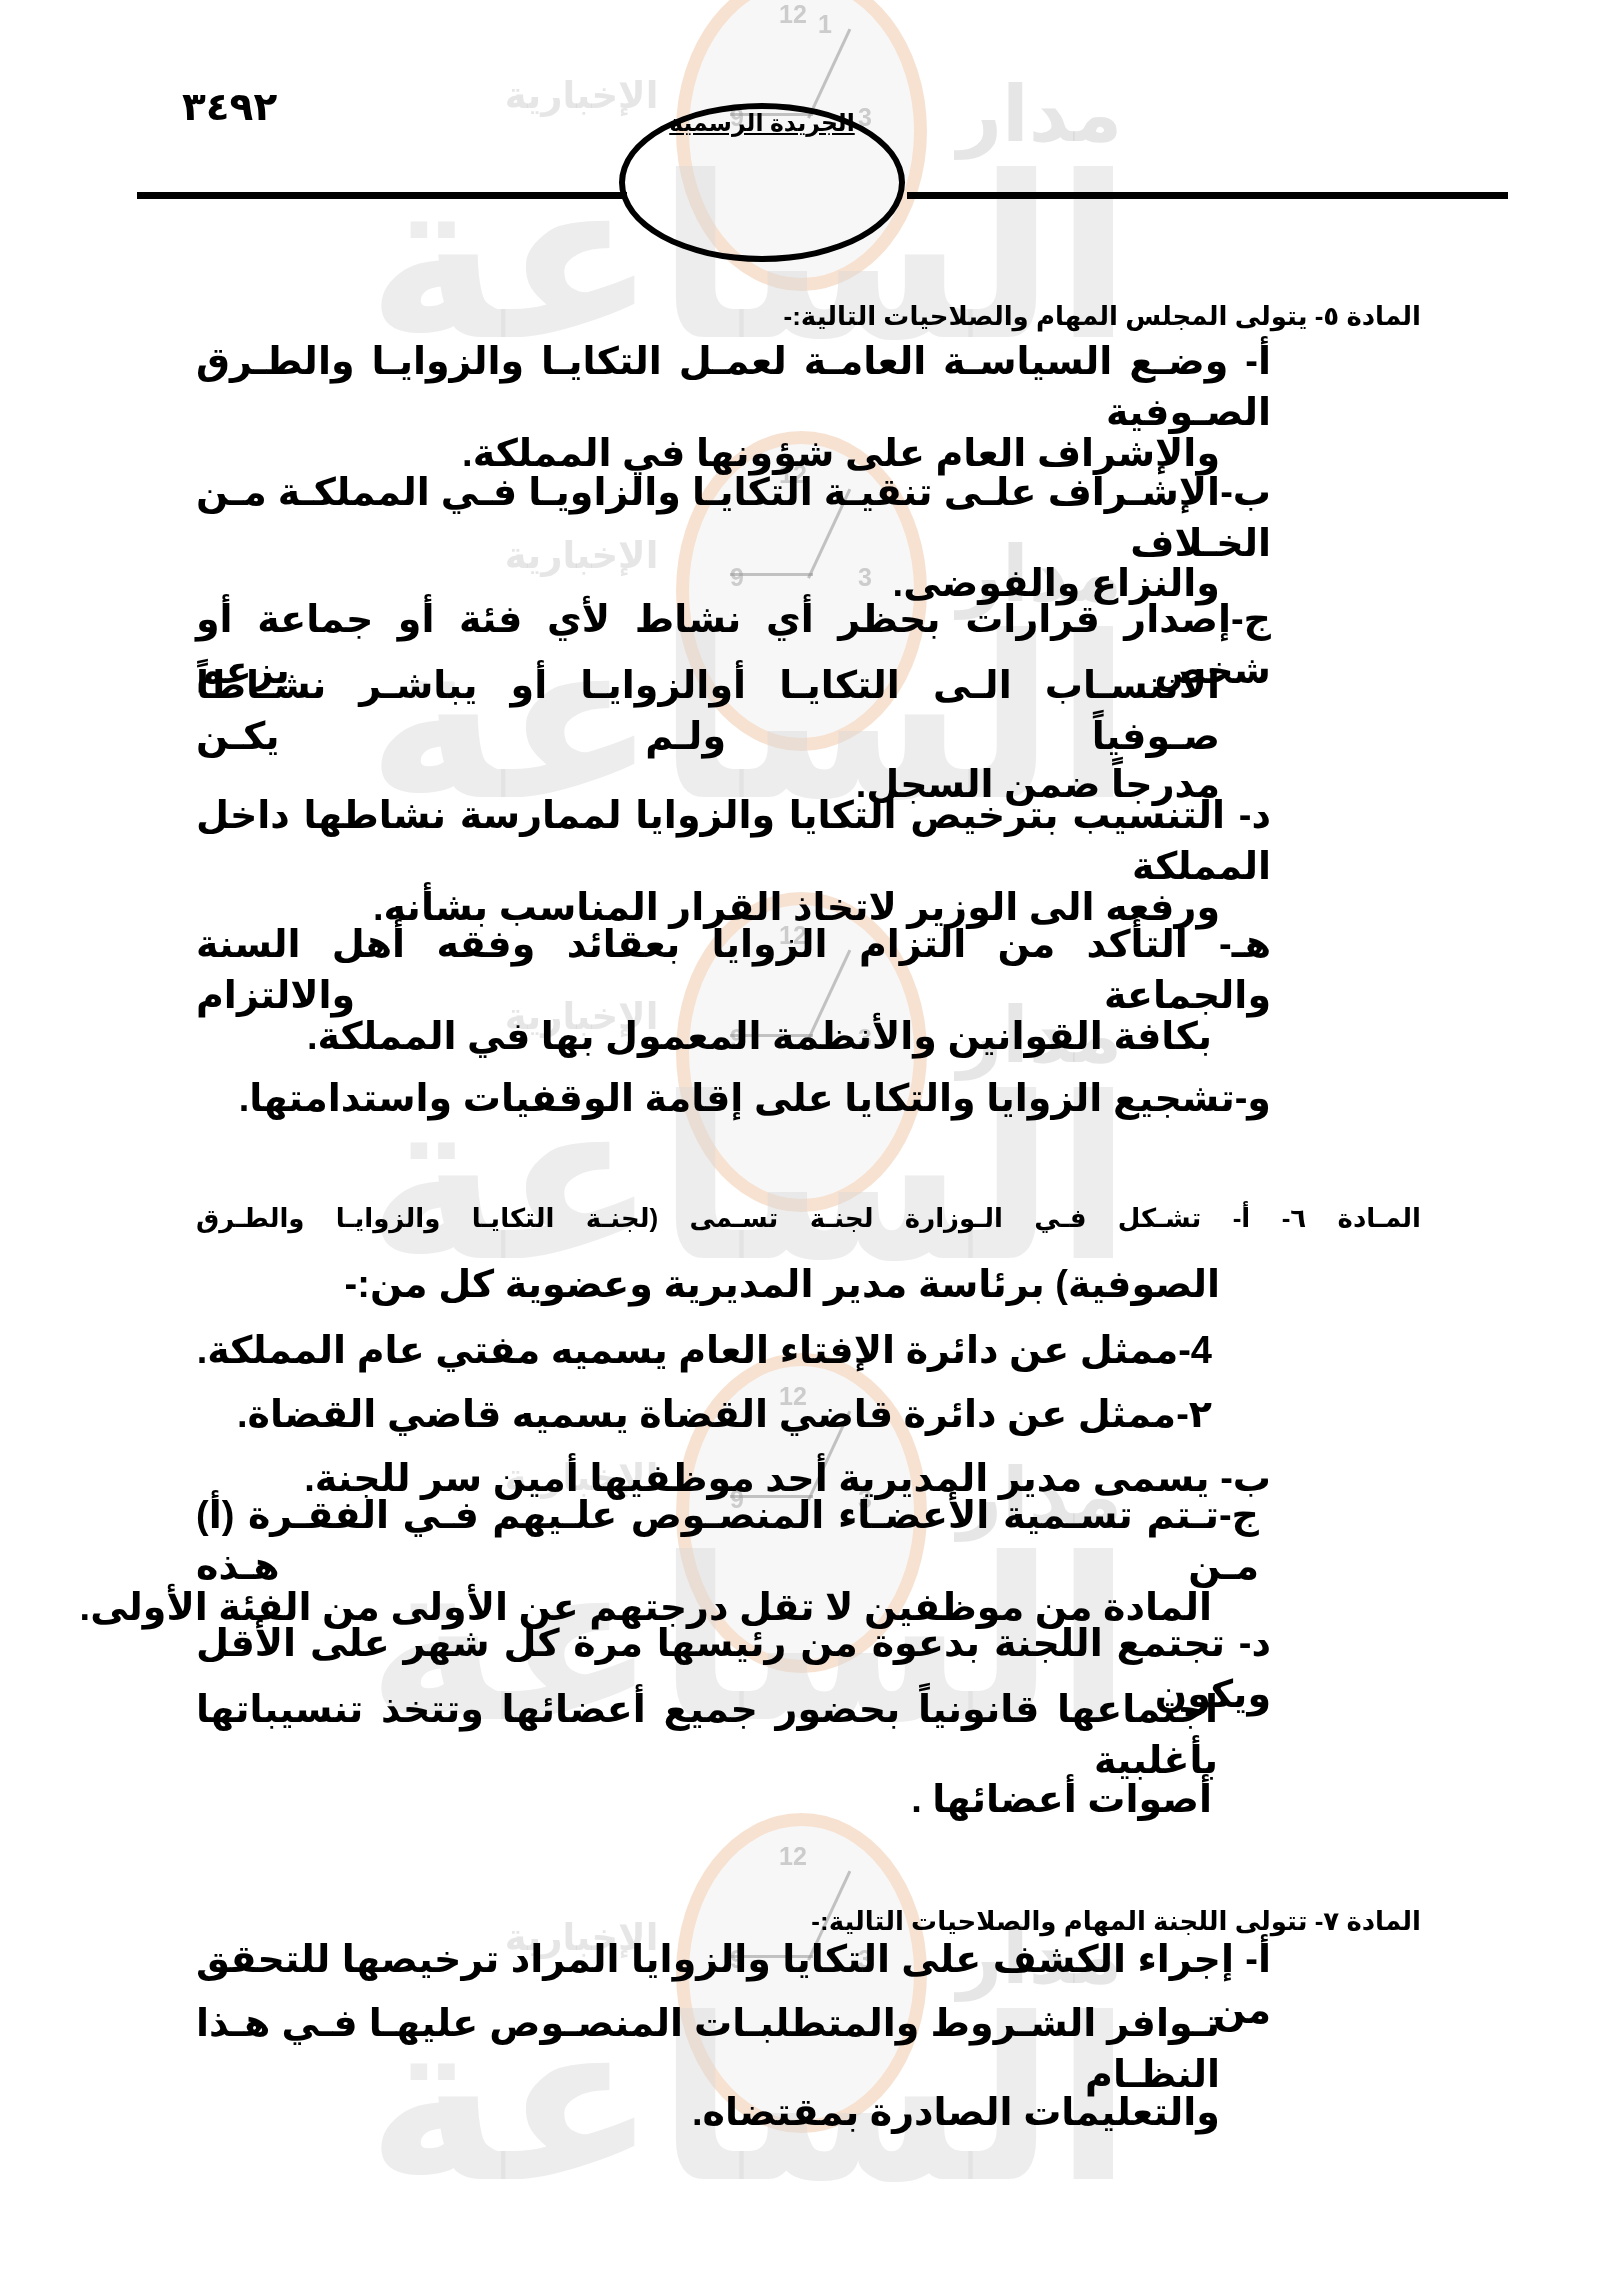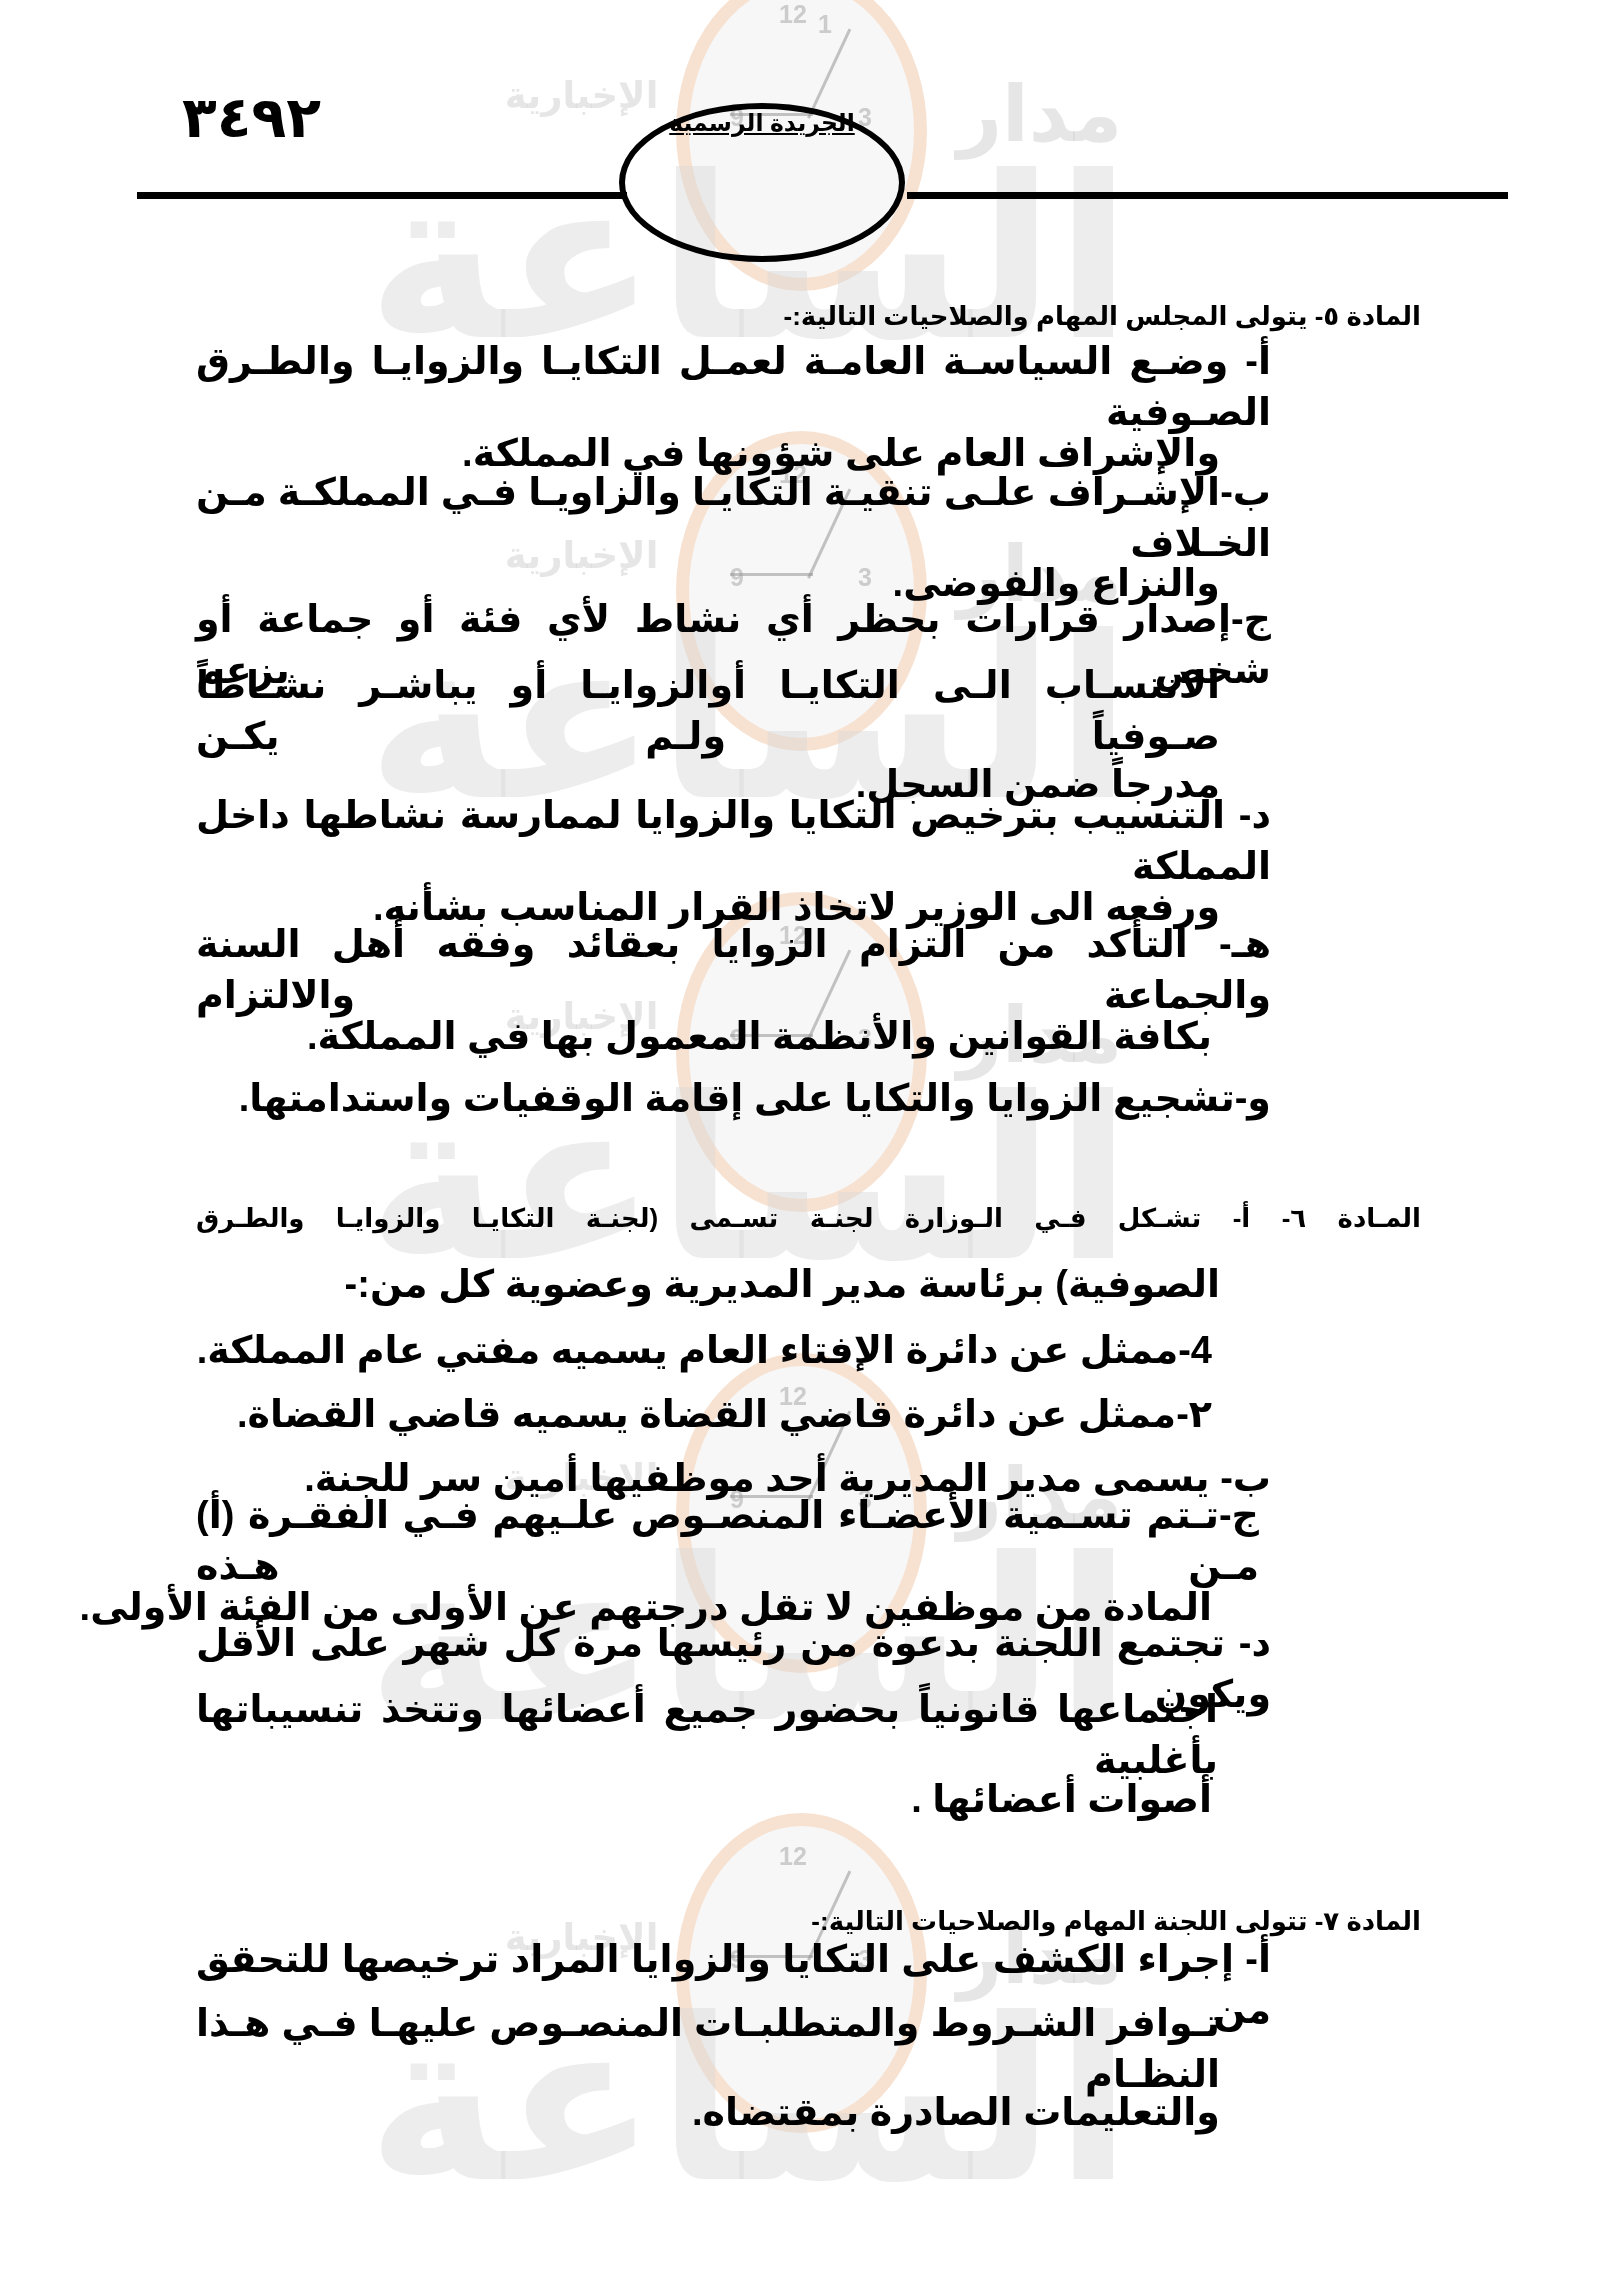--- a/index.html
+++ b/index.html
@@ -11,21 +11,21 @@
   .wm .ring { position:absolute; left:181px; top:9.8px; width:225px; height:294px; border-radius:50%;
               border:13.7px solid rgba(247,186,140,0.35); background:rgba(240,240,240,0.55); }
   .wm .num { position:absolute; color:rgba(150,150,150,0.45); font-size:25px; font-weight:bold; }
   .wm .hand-h { position:absolute; left:235px; top:152px; width:83px; height:2.9px; background:rgba(140,140,140,0.5); }
   .wm .hand-m { position:absolute; left:312px; top:59px; width:2.9px; height:98px; background:rgba(140,140,140,0.5); transform:rotate(25deg); transform-origin:bottom; }
   .wm .mdar { position:absolute; right:9.8px; top:108px; font-size:78px; font-weight:bold; color:rgba(200,200,200,0.45); direction:rtl; }
   .wm .ikh { position:absolute; left:9.8px; top:113px; font-size:37px; font-weight:bold; color:rgba(200,200,200,0.45); direction:rtl; }
   .wm .saa { position:absolute; left:0; top:186px; width:637px; text-align:center; font-size:225px; font-weight:bold; line-height:225px; color:rgba(215,215,215,0.45); direction:rtl; }
 
   
-  .page-num { position:absolute; left:182px; top:84px; font-size:57px; font-weight:bold; letter-spacing:2px; direction:rtl; }
+  .page-num { position:absolute; left:182px; top:84px; font-size:39px; font-weight:bold; letter-spacing:2px; direction:rtl; }
   .rule { position:absolute; top:192px; height:6.9px; background:#000; }
   .rule.left { left:137px; width:490px; }
   .rule.right { left:907px; width:601px; }
   .oval { position:absolute; left:619px; top:103px; width:286px; height:159px; border:6.9px solid #000; border-radius:50%;
           box-sizing:border-box; background:transparent; display:flex; align-items:flex-start; justify-content:center;text-decoration:underline; }
   .oval span { font-size:23.5px; font-weight:bold; direction:rtl; }
 
   
   .ln { position:absolute; direction:rtl; font-size:38px; font-weight:bold; line-height:51px; white-space:nowrap;
         transform:translateY(-50%); }

